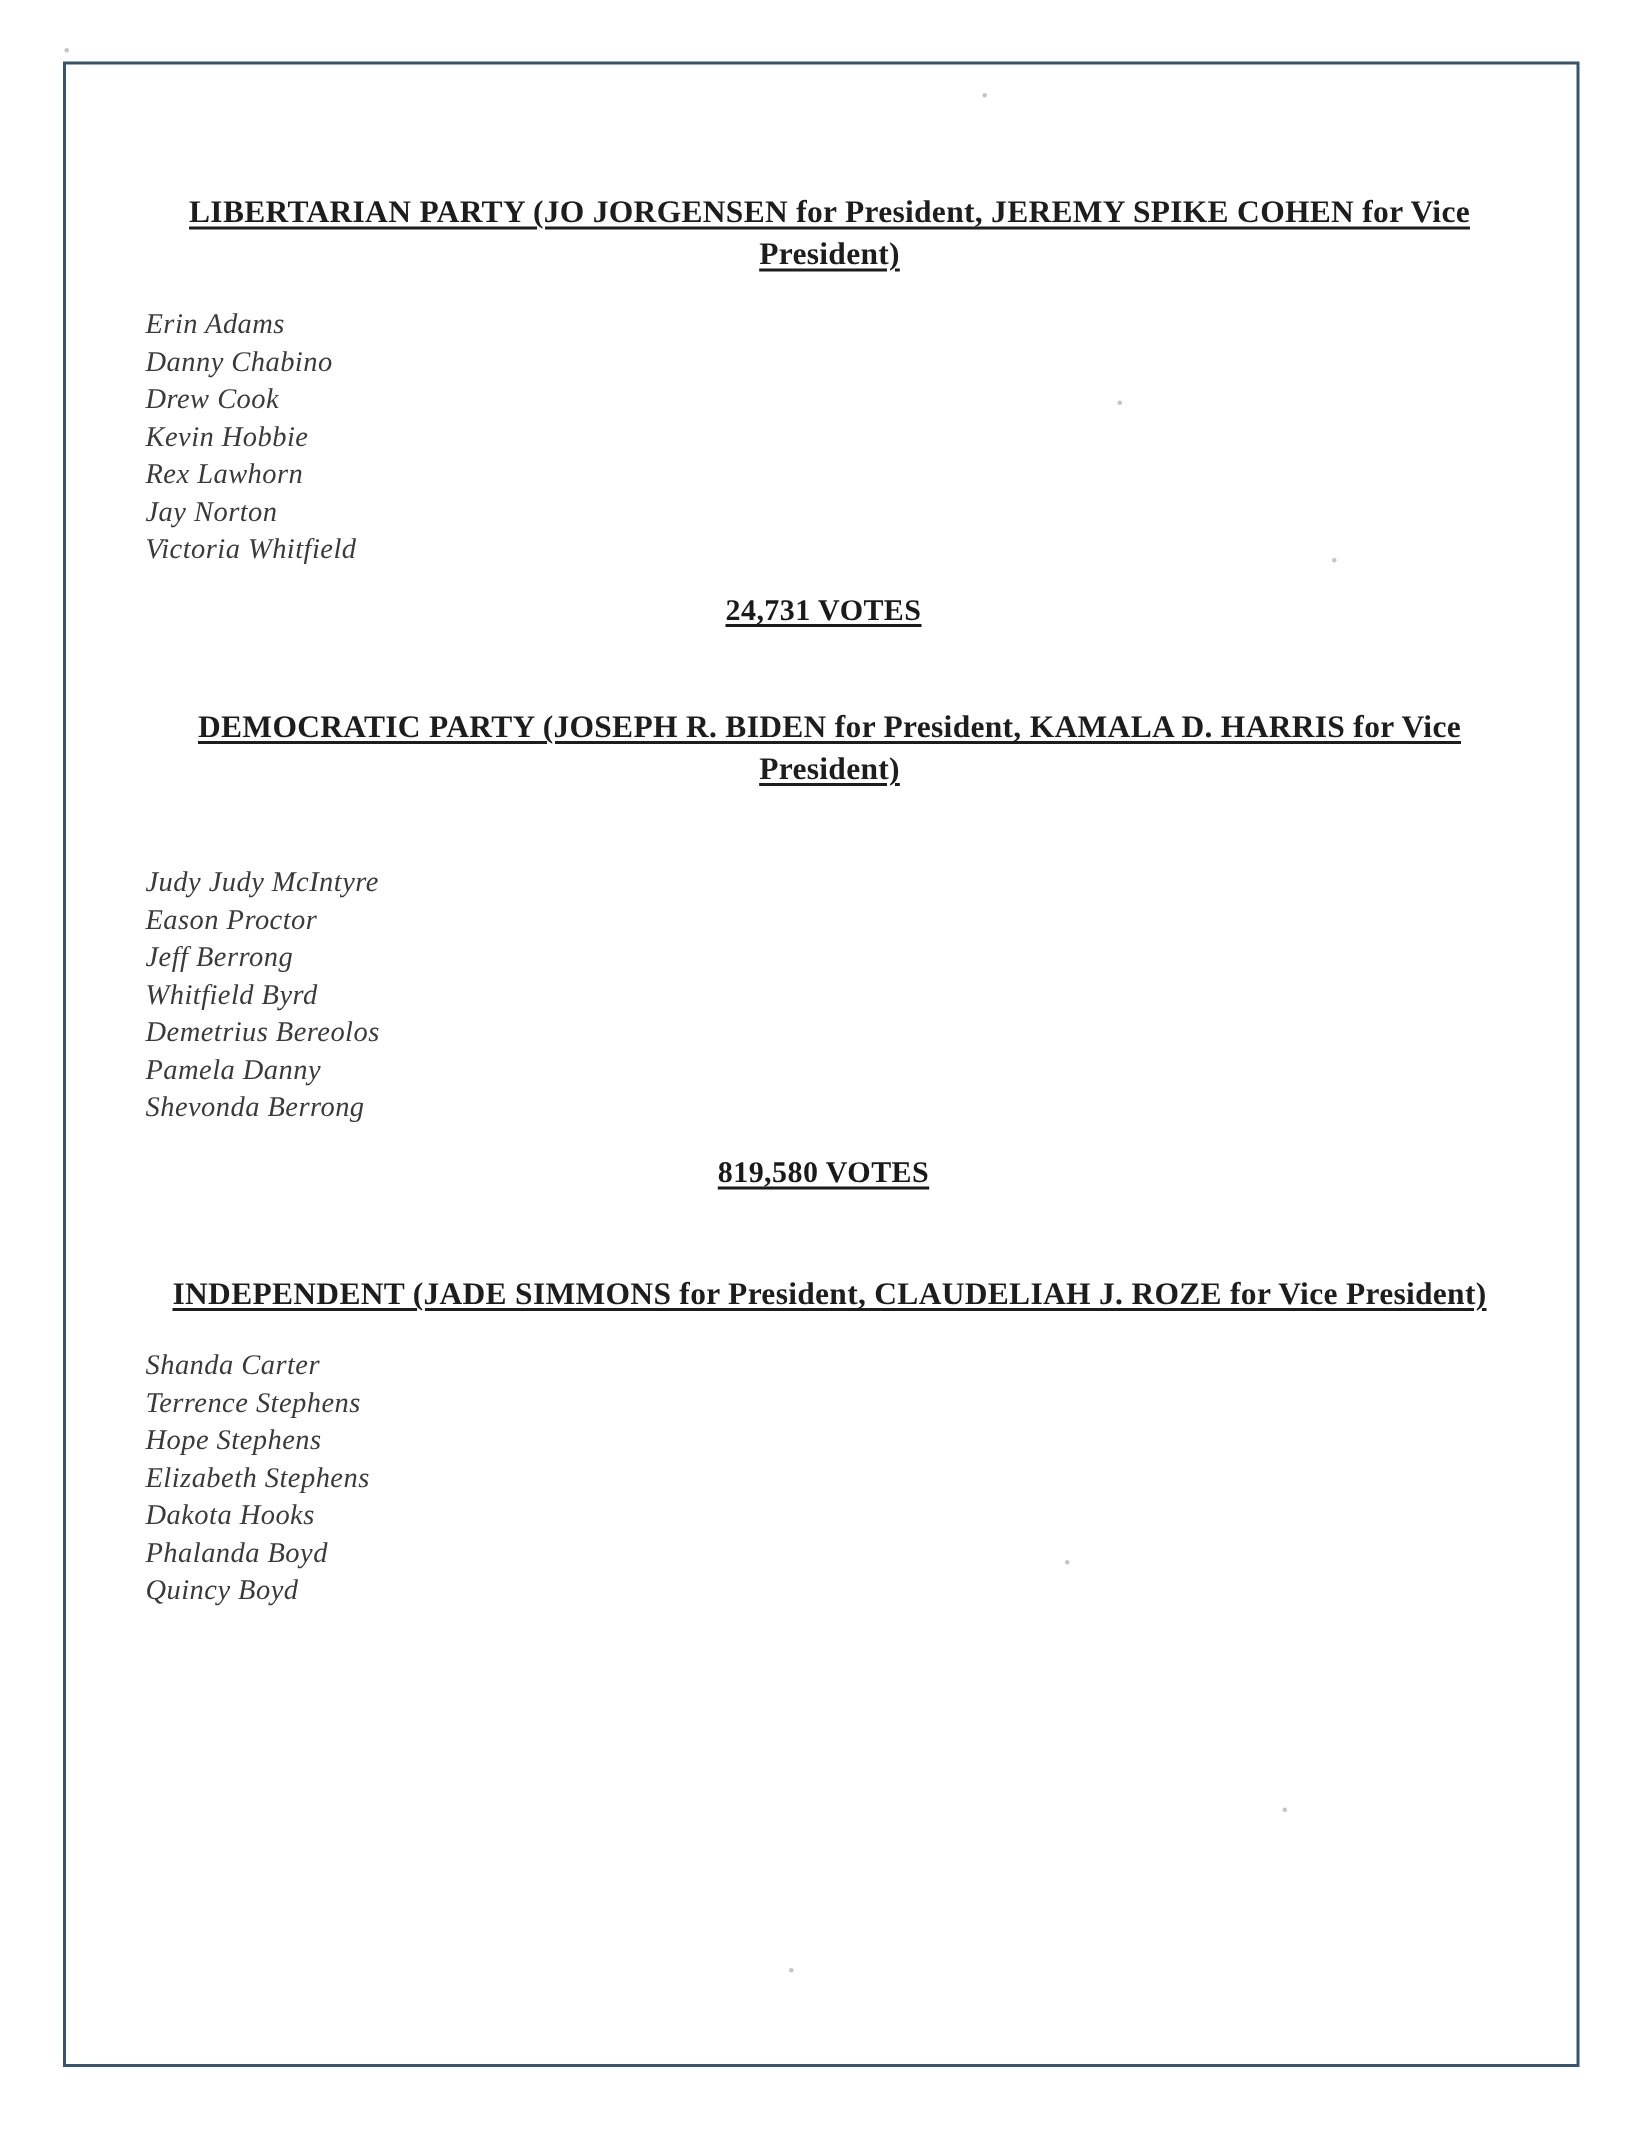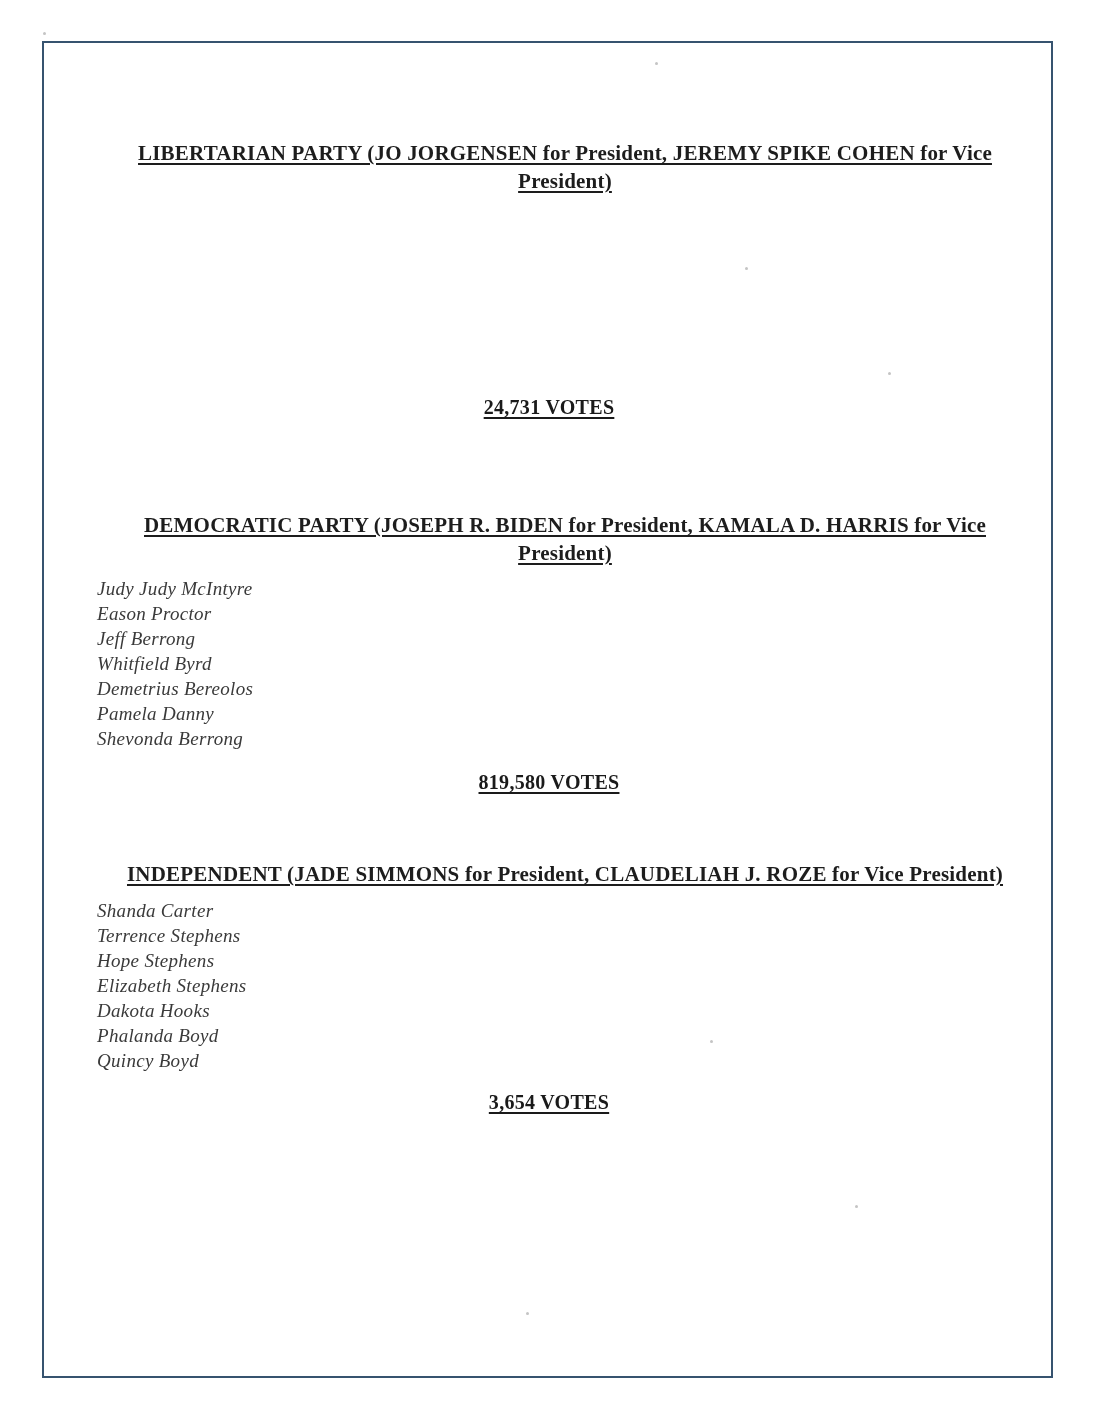--- a/index.html
+++ b/index.html
@@ -18,21 +18,21 @@
     width: 1011px;
     height: 1337px;
     box-sizing: border-box;
     border: 2px solid var(--page-border, #36536f);
   }
   .sec-title {
     position: absolute;
     left: 50%;
     transform: translateX(-50%);
     width: 940px;
-    margin: 16px;
+    margin: 4px;
     text-align: center;
     font-size: 21px;
     font-weight: bold;
     line-height: 28px;
     color: var(--heading-text, #1d1d1d);
     text-decoration: underline;
     text-decoration-thickness: 2px;
     text-underline-offset: 3px;
     letter-spacing: 0.2px;
   }
@@ -67,23 +67,32 @@
   }
 </style>
 </head>
 <body>
 
 <div class="page">
 
   <div class="border-box"></div>
 
   <div class="sec-title" style="top:123px">LIBERTARIAN PARTY (JO JORGENSEN for President, JEREMY SPIKE COHEN for Vice President)</div>
+  <div class="cand-list" style="top:204px">
+      <div>Erin Adams</div>
+      <div>Danny Chabino</div>
+      <div>Drew Cook</div>
+      <div>Kevin Hobbie</div>
+      <div>Rex Lawhorn</div>
+      <div>Jay Norton</div>
+      <div>Victoria Whitfield</div>
+    </div>
   <div class="votes" style="top:396px">24,731 VOTES</div>
 
-  <div class="sec-title" style="top:495px">DEMOCRATIC PARTY (JOSEPH R. BIDEN for President, KAMALA D. HARRIS for Vice President)</div>
+  <div class="sec-title" style="top:466px">DEMOCRATIC PARTY (JOSEPH R. BIDEN for President, KAMALA D. HARRIS for Vice President)</div>
   <div class="cand-list" style="top:576px">
       <div>Judy Judy McIntyre</div>
       <div>Eason Proctor</div>
       <div>Jeff Berrong</div>
       <div>Whitfield Byrd</div>
       <div>Demetrius Bereolos</div>
       <div>Pamela Danny</div>
       <div>Shevonda Berrong</div>
     </div>
   <div class="votes" style="top:771px">819,580 VOTES</div>
@@ -91,21 +100,20 @@
   <div class="sec-title" style="top:844px">INDEPENDENT (JADE SIMMONS for President, CLAUDELIAH J. ROZE for Vice President)</div>
   <div class="cand-list" style="top:898px">
       <div>Shanda Carter</div>
       <div>Terrence Stephens</div>
       <div>Hope Stephens</div>
       <div>Elizabeth Stephens</div>
       <div>Dakota Hooks</div>
       <div>Phalanda Boyd</div>
       <div>Quincy Boyd</div>
     </div>
-  <div class="votes" style="top:1091px">3,654 VOTES</div>
 
   <div class="speck" style="left:655px; top:62px"></div>
   <div class="speck" style="left:745px; top:267px"></div>
   <div class="speck" style="left:888px; top:372px"></div>
   <div class="speck" style="left:710px; top:1040px"></div>
   <div class="speck" style="left:855px; top:1205px"></div>
   <div class="speck" style="left:526px; top:1312px"></div>
   <div class="speck" style="left:43px;  top:32px"></div>
 
 </div>

